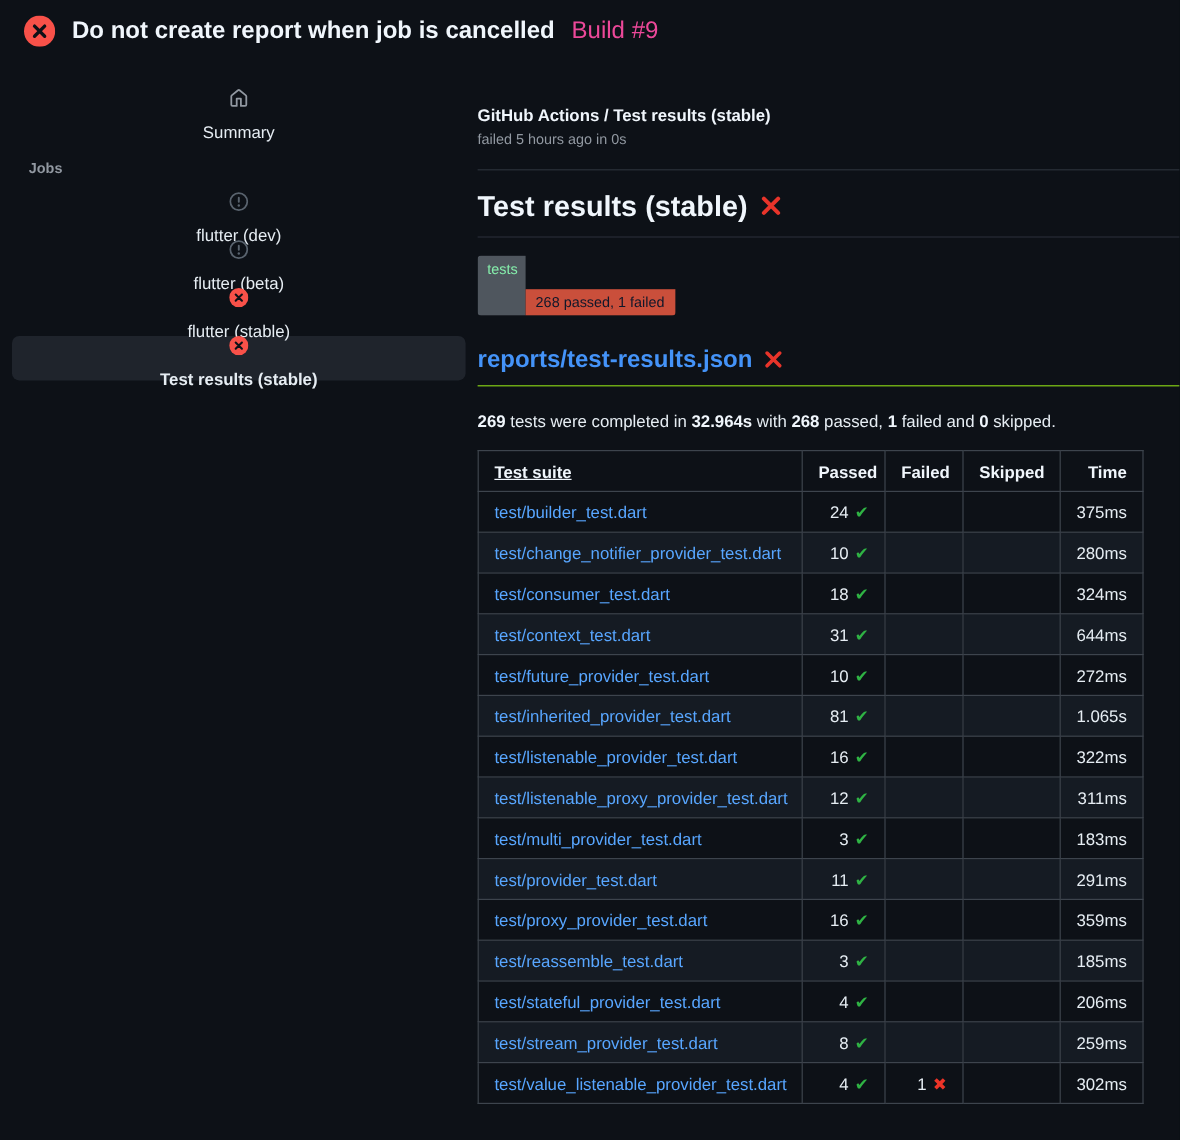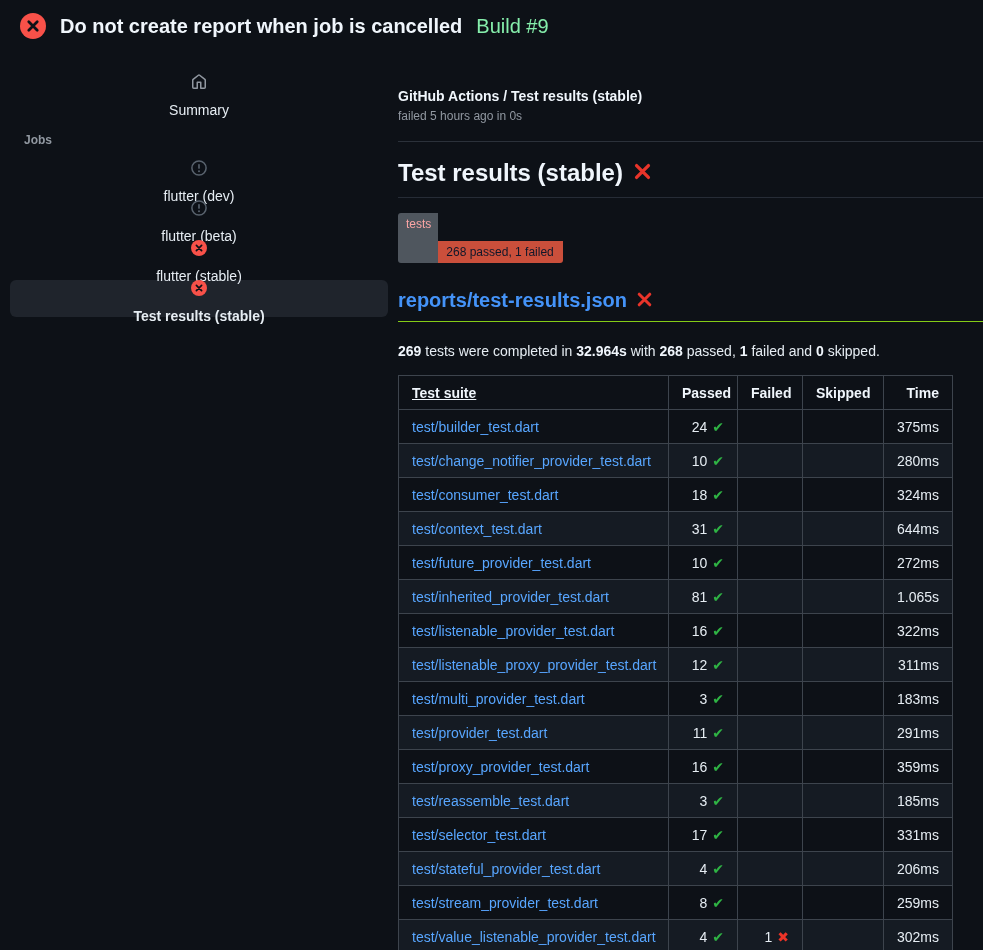--- a/index.html
+++ b/index.html
@@ -12,21 +12,21 @@
     font-size: 14px;
   }
 
   
   .page-header {
     display: flex; align-items: center; gap: 14px;
     padding: 13px 20px 13px 20px;
   }
   .page-header .big-status { width: 26px; height: 26px; flex: 0 0 auto; }
   .page-title { font-size: 20px; font-weight: 700; color: #f0f6fc; }
-  .build-no { font-size: 20px; font-weight: 400; color: #86efac; }
+  .build-no { font-size: 20px; font-weight: 400; color: #ec4899; }
 
   
   .content { display: flex; align-items: flex-start; }
   .sidebar { width: 398px; flex: 0 0 auto; padding: 22px 10px 0 10px; }
   .main { flex: 1 1 auto; padding: 36px 0 0 0; min-width: 0; }
 
   
   .side-item {
     display: flex; align-items: center; gap: 12px;
     height: 37px; padding: 0 14px; border-radius: 6px;
@@ -48,21 +48,21 @@
 
   .h2-row {
     display: flex; align-items: center; gap: 10px;
     margin-top: 17px; padding-bottom: 10px;
     border-bottom: 1px solid #262c36;
   }
   .h2-row .h2-text { font-size: 24px; font-weight: 600; color: #f0f6fc; }
 
   .badge { display: inline-flex; margin-top: 15px; font-size: 12px; line-height: 14px;
            border-radius: 3px; overflow: hidden; }
-  .badge .badge-label { background: #4f565e; color: #fca5a5; padding: 4px 7px 4px 8px; }
+  .badge .badge-label { background: #4f565e; color: #86efac; padding: 4px 7px 4px 8px; }
   .badge .badge-value { background: #ca4f3b; color: #0f172a; padding: 4px 9px 4px 8px; margin-top: 28px; }
 
   .h3-row {
     display: flex; align-items: center; gap: 9px;
     margin-top: 26px; padding-bottom: 9px;
     border-bottom: 1px solid #84cc16;
   }
   .h3-row .h3-text { font-size: 20px; font-weight: 600; color: #4493f8; cursor: pointer; }
 
   .summary-line { margin-top: 21px; font-size: 14px; color: #e6edf3; }
@@ -298,27 +298,20 @@
             <td class="time-cell">359ms</td>
           </tr>
           <tr>
             <td><a href="#">test/reassemble_test.dart</a></td>
             <td class="num-cell"><span>3</span><span class="mini-icon check">✔</span></td>
             <td class="num-cell"></td>
             <td class="num-cell"></td>
             <td class="time-cell">185ms</td>
           </tr>
           <tr>
-            <td><a href="#">test/selector_test.dart</a></td>
-            <td class="num-cell"><span>17</span><span class="mini-icon check">✔</span></td>
-            <td class="num-cell"></td>
-            <td class="num-cell"></td>
-            <td class="time-cell">331ms</td>
-          </tr>
-          <tr>
             <td><a href="#">test/stateful_provider_test.dart</a></td>
             <td class="num-cell"><span>4</span><span class="mini-icon check">✔</span></td>
             <td class="num-cell"></td>
             <td class="num-cell"></td>
             <td class="time-cell">206ms</td>
           </tr>
           <tr>
             <td><a href="#">test/stream_provider_test.dart</a></td>
             <td class="num-cell"><span>8</span><span class="mini-icon check">✔</span></td>
             <td class="num-cell"></td>

